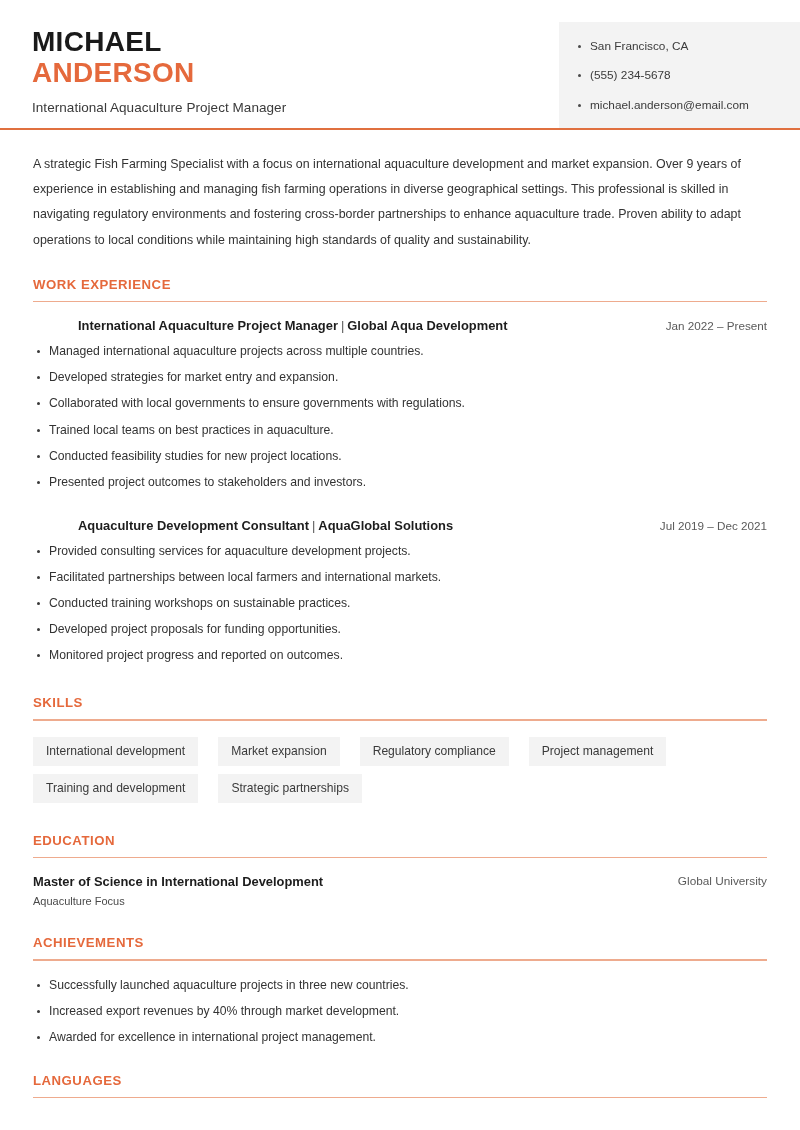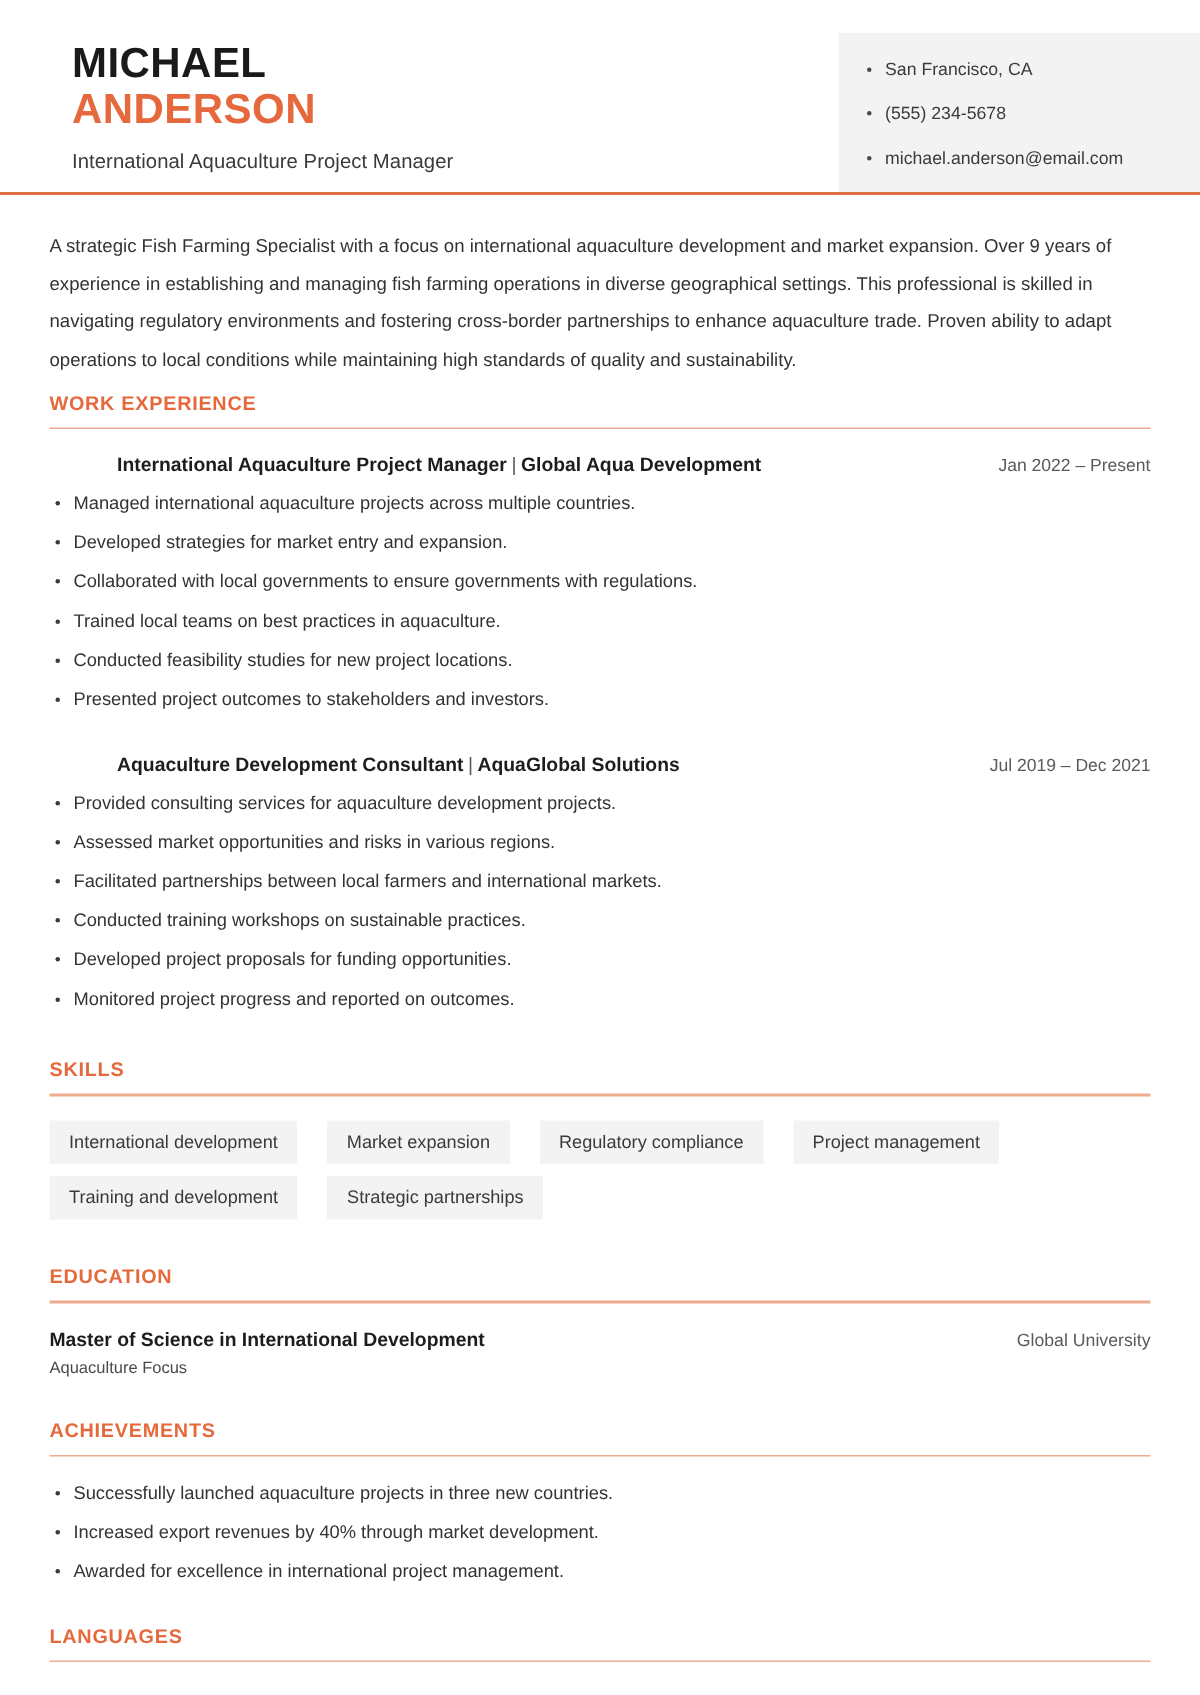--- a/index.html
+++ b/index.html
@@ -14,21 +14,21 @@
     color: #2b2b2b;
     width: 800px;
     min-height: 1130px;
     position: relative;
     -webkit-font-smoothing: antialiased;
   }
 
   
   .header {
     position: relative;
-    padding: 22px 0 0 16px;
+    padding: 22px 0 0 0;
     height: 130px;
   }
 
   .header-inner {
     display: flex;
     align-items: flex-start;
     justify-content: space-between;
   }
 
   .identity {
@@ -110,21 +110,21 @@
   .summary {
     margin-top: 22px;
     font-size: 12.4px;
     line-height: 2.03;
     color: #333333;
     text-align: left;
     letter-spacing: 0.01px;
   }
 
   
-  .section { margin-top: 8px; }
+  .section { margin-top: 24px; }
 
   .section-title {
     font-size: 13.2px;
     font-weight: bold;
     color: #e5693c;
     letter-spacing: 0.5px;
     margin-bottom: 9px;
   }
 
   .section-rule {
@@ -200,21 +200,21 @@
     padding: 7px 13px 8px 13px;
     font-size: 12.1px;
     color: #3a3a3a;
     line-height: 1.18;
     white-space: nowrap;
   }
 
   
   .edu-head {
     display: flex;
-    align-items: flex-end;
+    align-items: flex-start;
     justify-content: space-between;
   }
 
   .edu-degree {
     font-size: 12.9px;
     font-weight: bold;
     color: #1d1d1d;
   }
 
   .edu-school {
@@ -286,21 +286,20 @@
 
     <div class="job" style="margin-top:26px;">
       <div class="job-head">
         <div class="job-role">
           <span>Aquaculture Development Consultant</span><span class="job-sep">|</span><span>AquaGlobal Solutions</span>
         </div>
         <div class="job-dates">Jul 2019 – Dec 2021</div>
       </div>
       <ul class="bullets">
         <li>Provided consulting services for aquaculture development projects.</li>
-        <li>Assessed market opportunities and risks in various regions.</li>
         <li>Facilitated partnerships between local farmers and international markets.</li>
         <li>Conducted training workshops on sustainable practices.</li>
         <li>Developed project proposals for funding opportunities.</li>
         <li>Monitored project progress and reported on outcomes.</li>
       </ul>
     </div>
   </div>
 
   <div class="section sec-skills">
     <div class="section-title">SKILLS</div>

